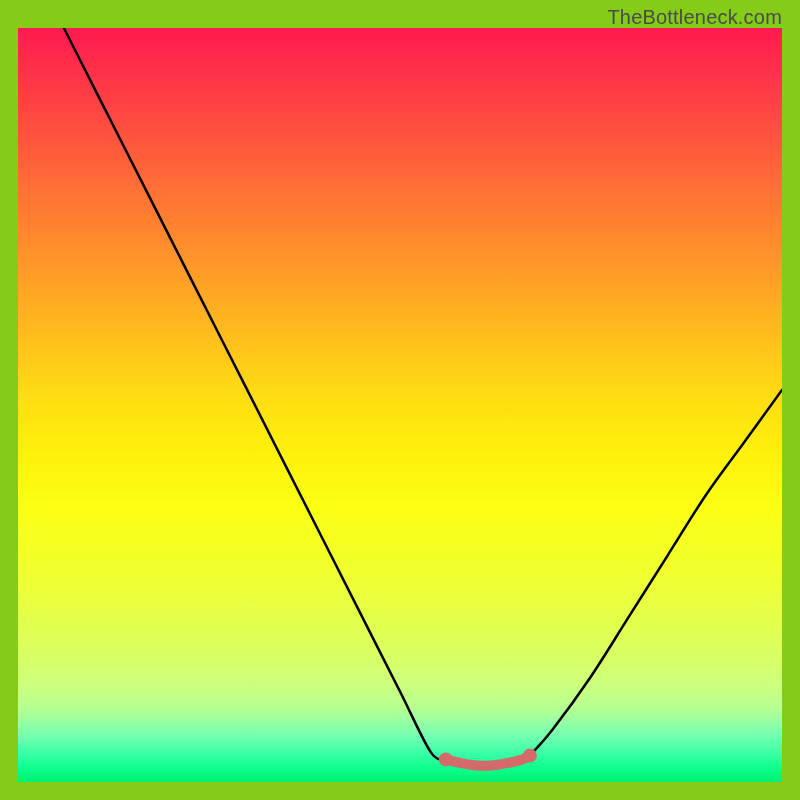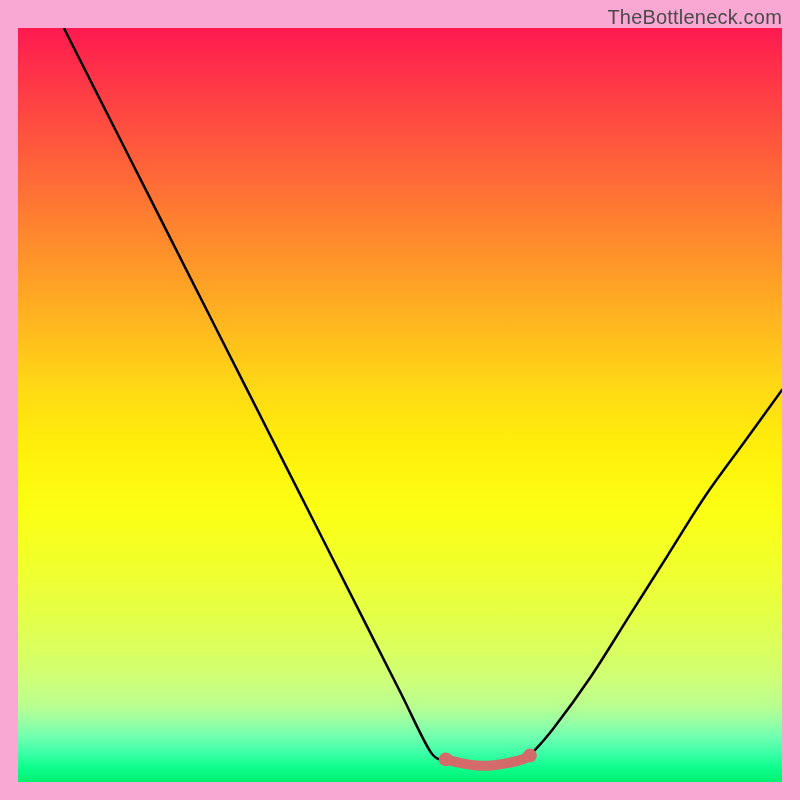--- a/index.html
+++ b/index.html
@@ -1,21 +1,21 @@
 <!DOCTYPE html>
 <html><head>
 <meta charset="utf-8">
 <style>
   * { margin: 0; padding: 0; box-sizing: border-box; }
   html, body { width: 800px; height: 800px; overflow: hidden; }
   .chart-container {
     width: 800px;
     height: 800px;
     position: relative;
-    background: #f9a8d4;
+    background: #84cc16;
   }
   .plot-area {
     position: absolute;
     left: 18px;
     top: 28px;
     width: 764px;
     height: 754px;
     background: linear-gradient(to bottom,
       #ff1a50 0%,
       #ff3a46 8%,

